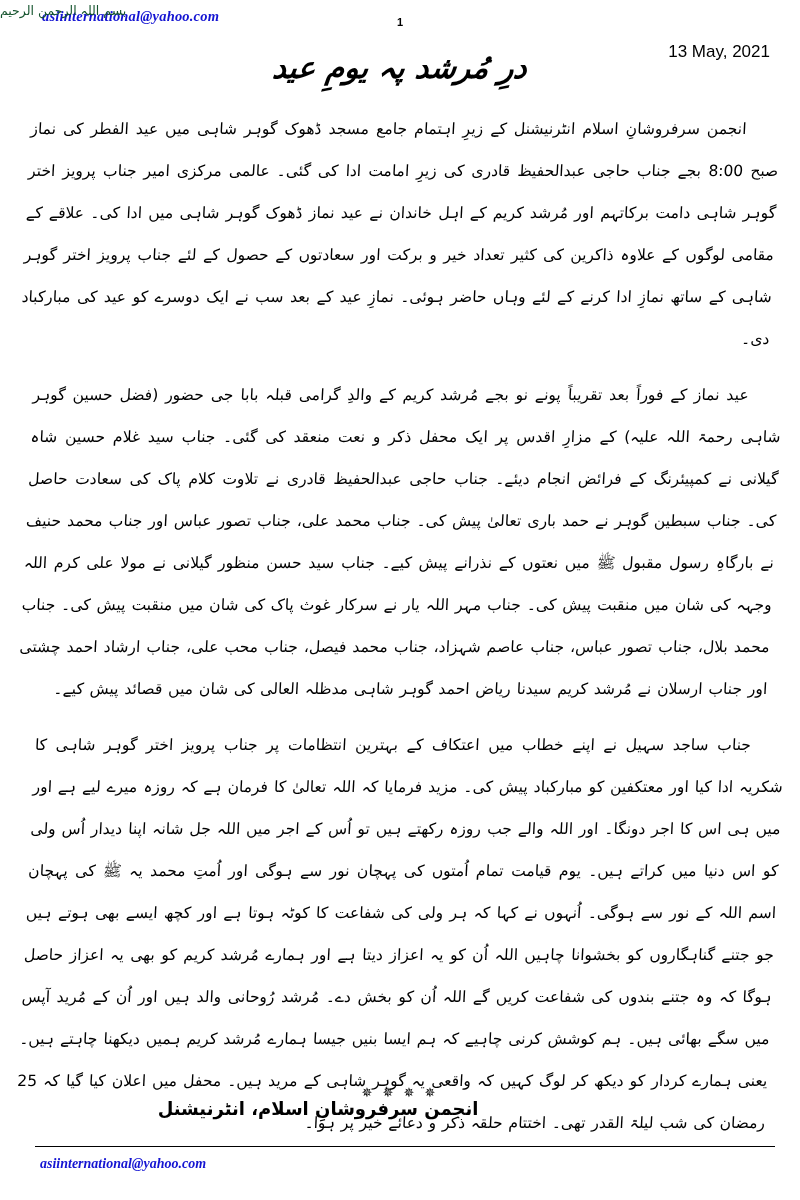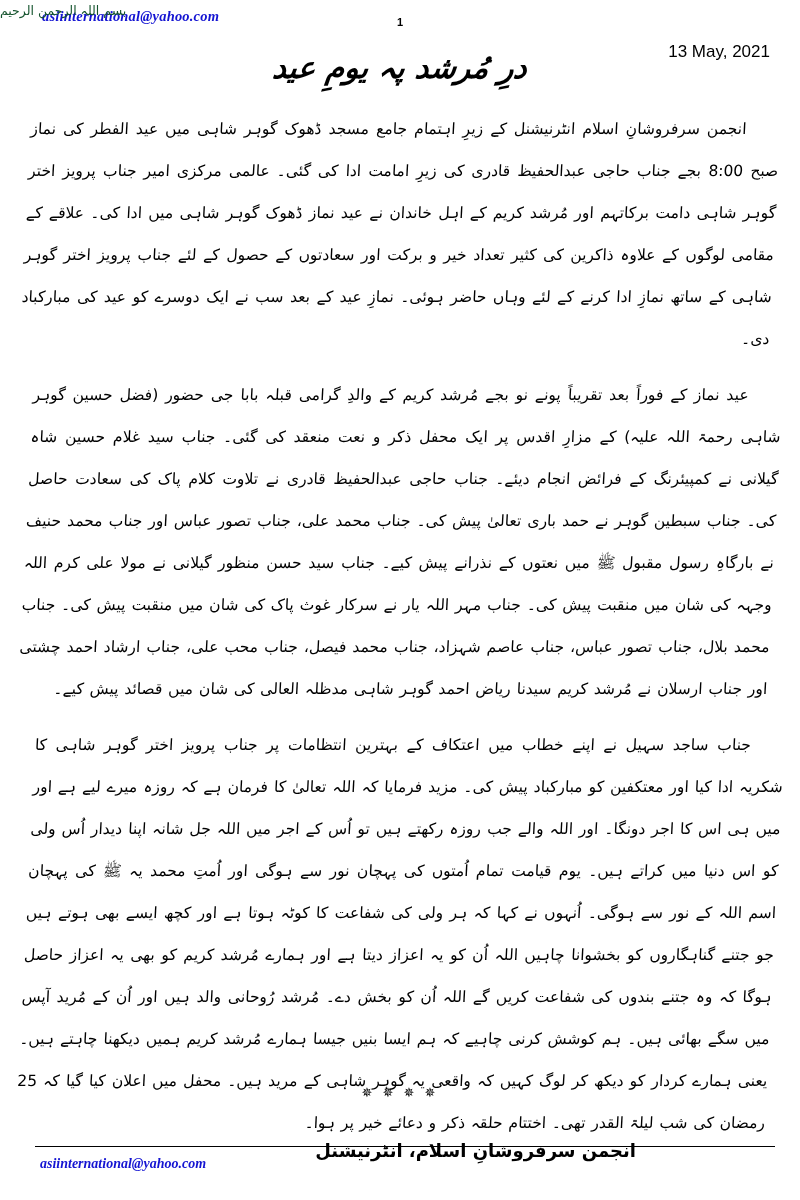--- a/index.html
+++ b/index.html
@@ -125,24 +125,24 @@
     text-align: center;
     direction: ltr;
     font-size: 13px;
     line-height: 13px;
     letter-spacing: 3px;
     color: #000000;
   }
 
   .signature {
     position: absolute;
-    top: 1140px;
+    top: 1098px;
     left: 0;
     width: 636px;
-    text-align: right;
+    text-align: center;
     direction: rtl;
     font-family: "DejaVu Sans", sans-serif;
     font-size: 18px;
     font-weight: bold;
     color: #000000;
   }
 
   .footer-rule {
     position: absolute;
     top: 1146px;

